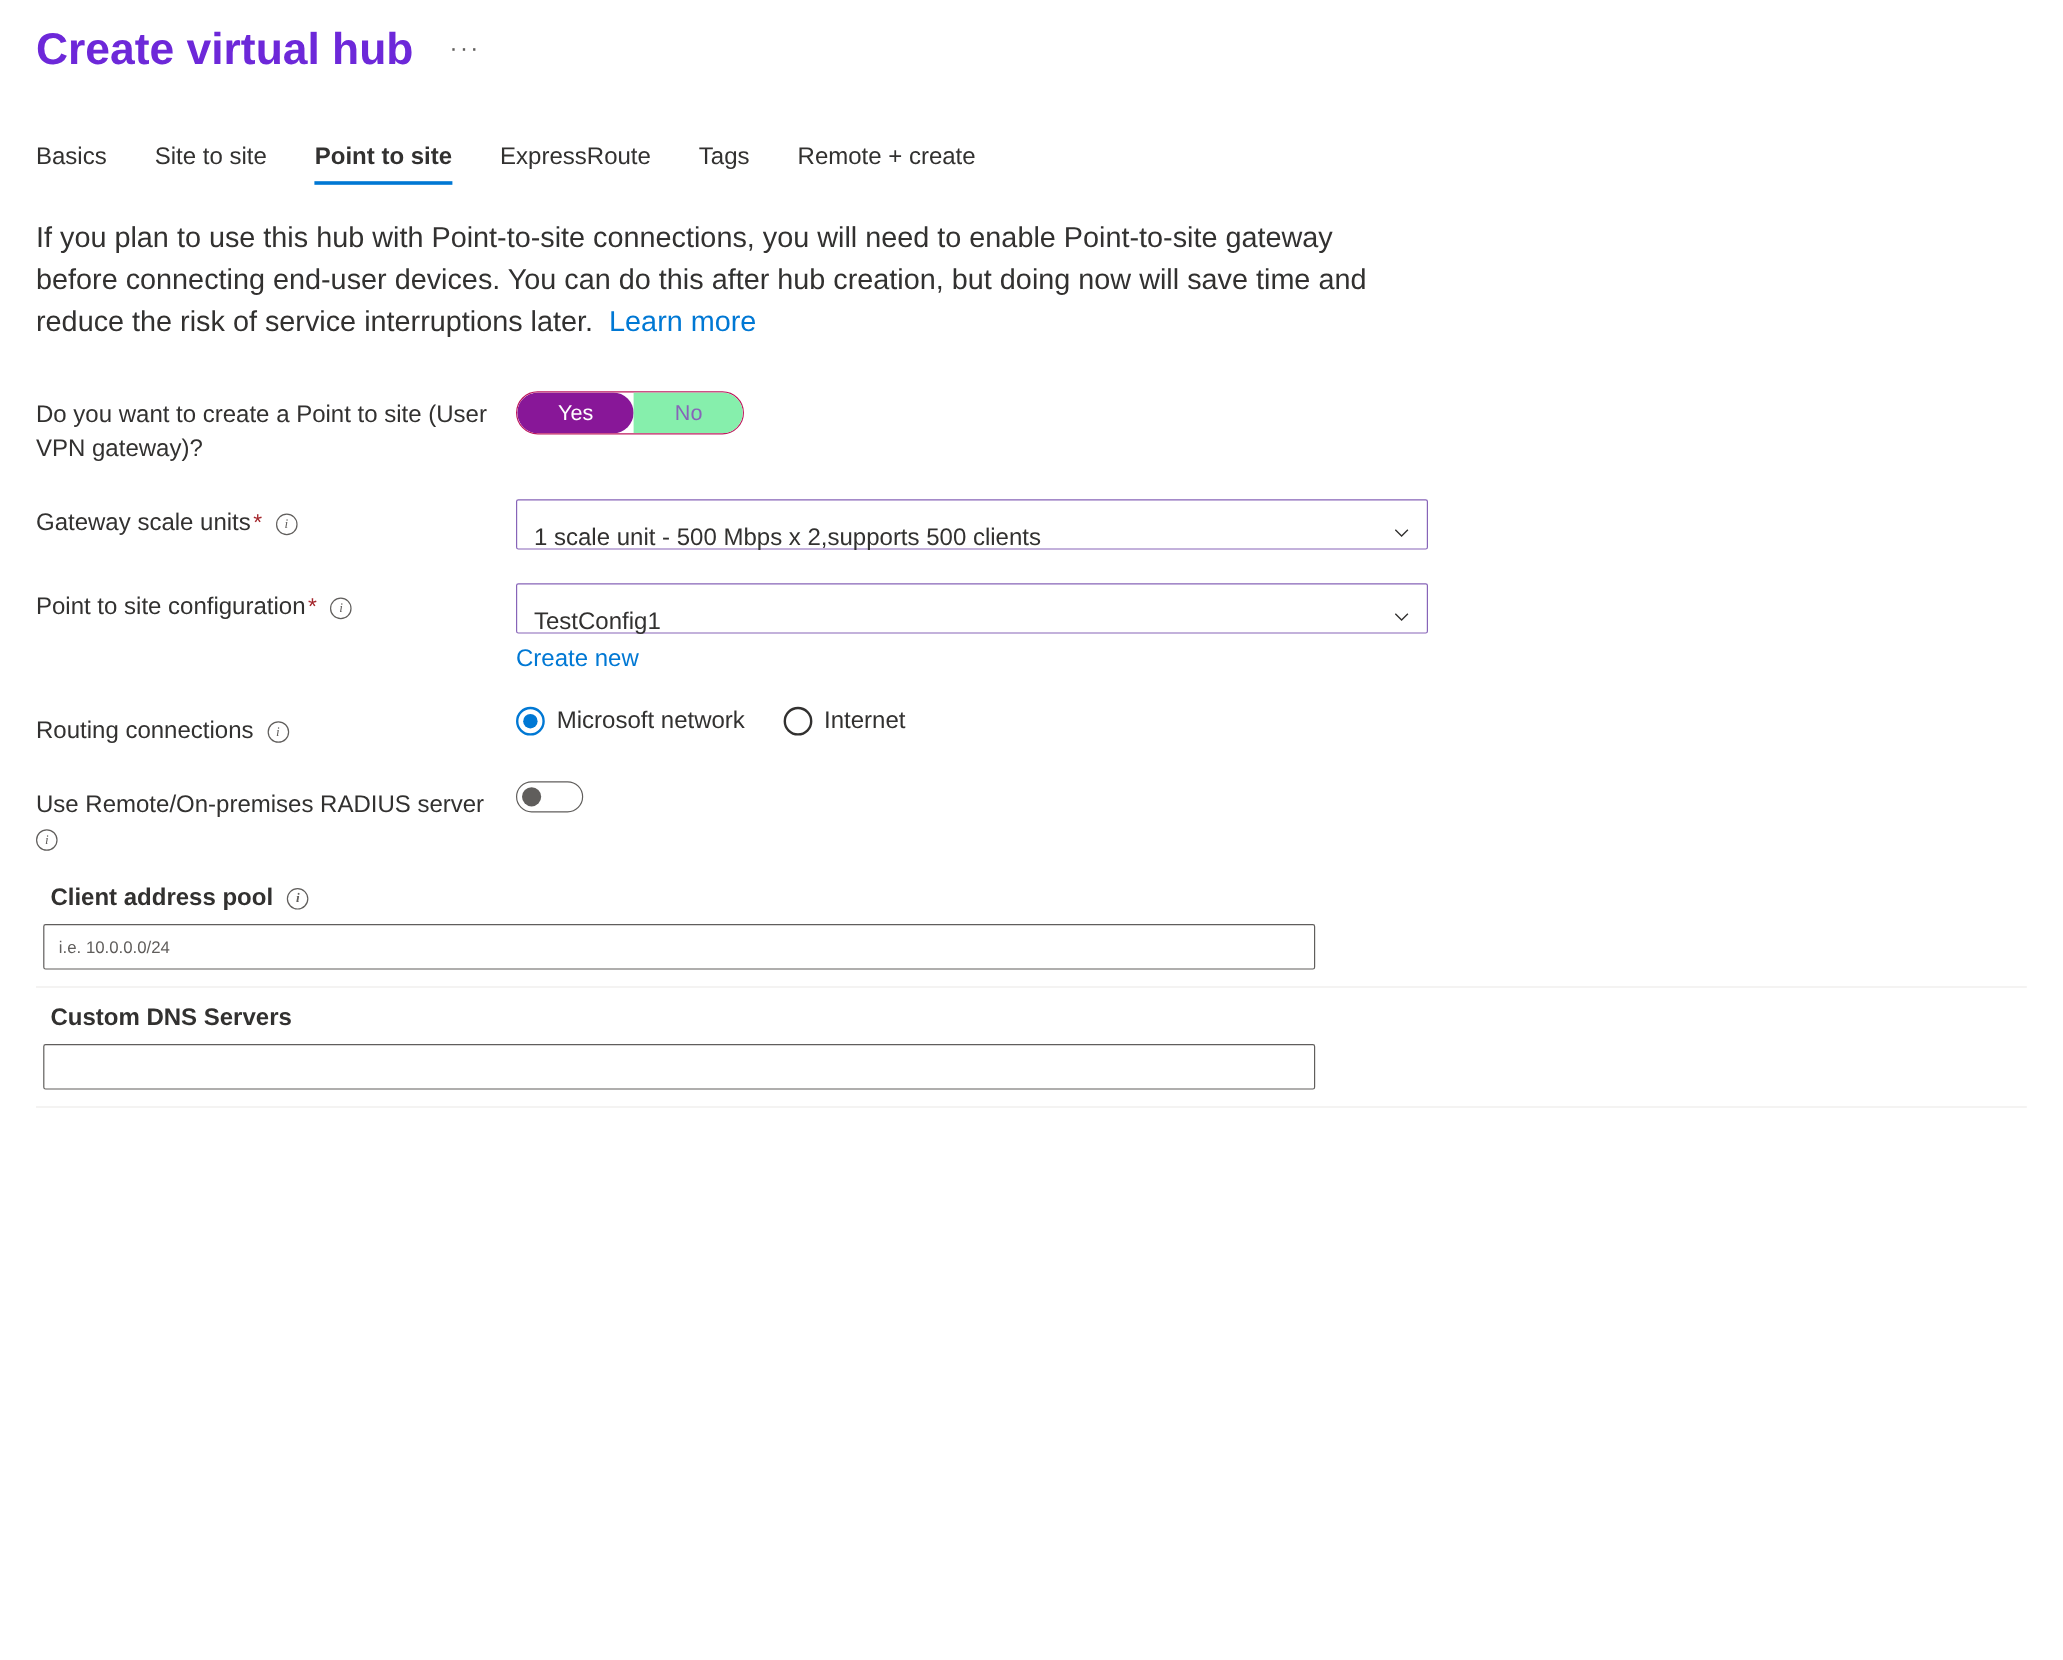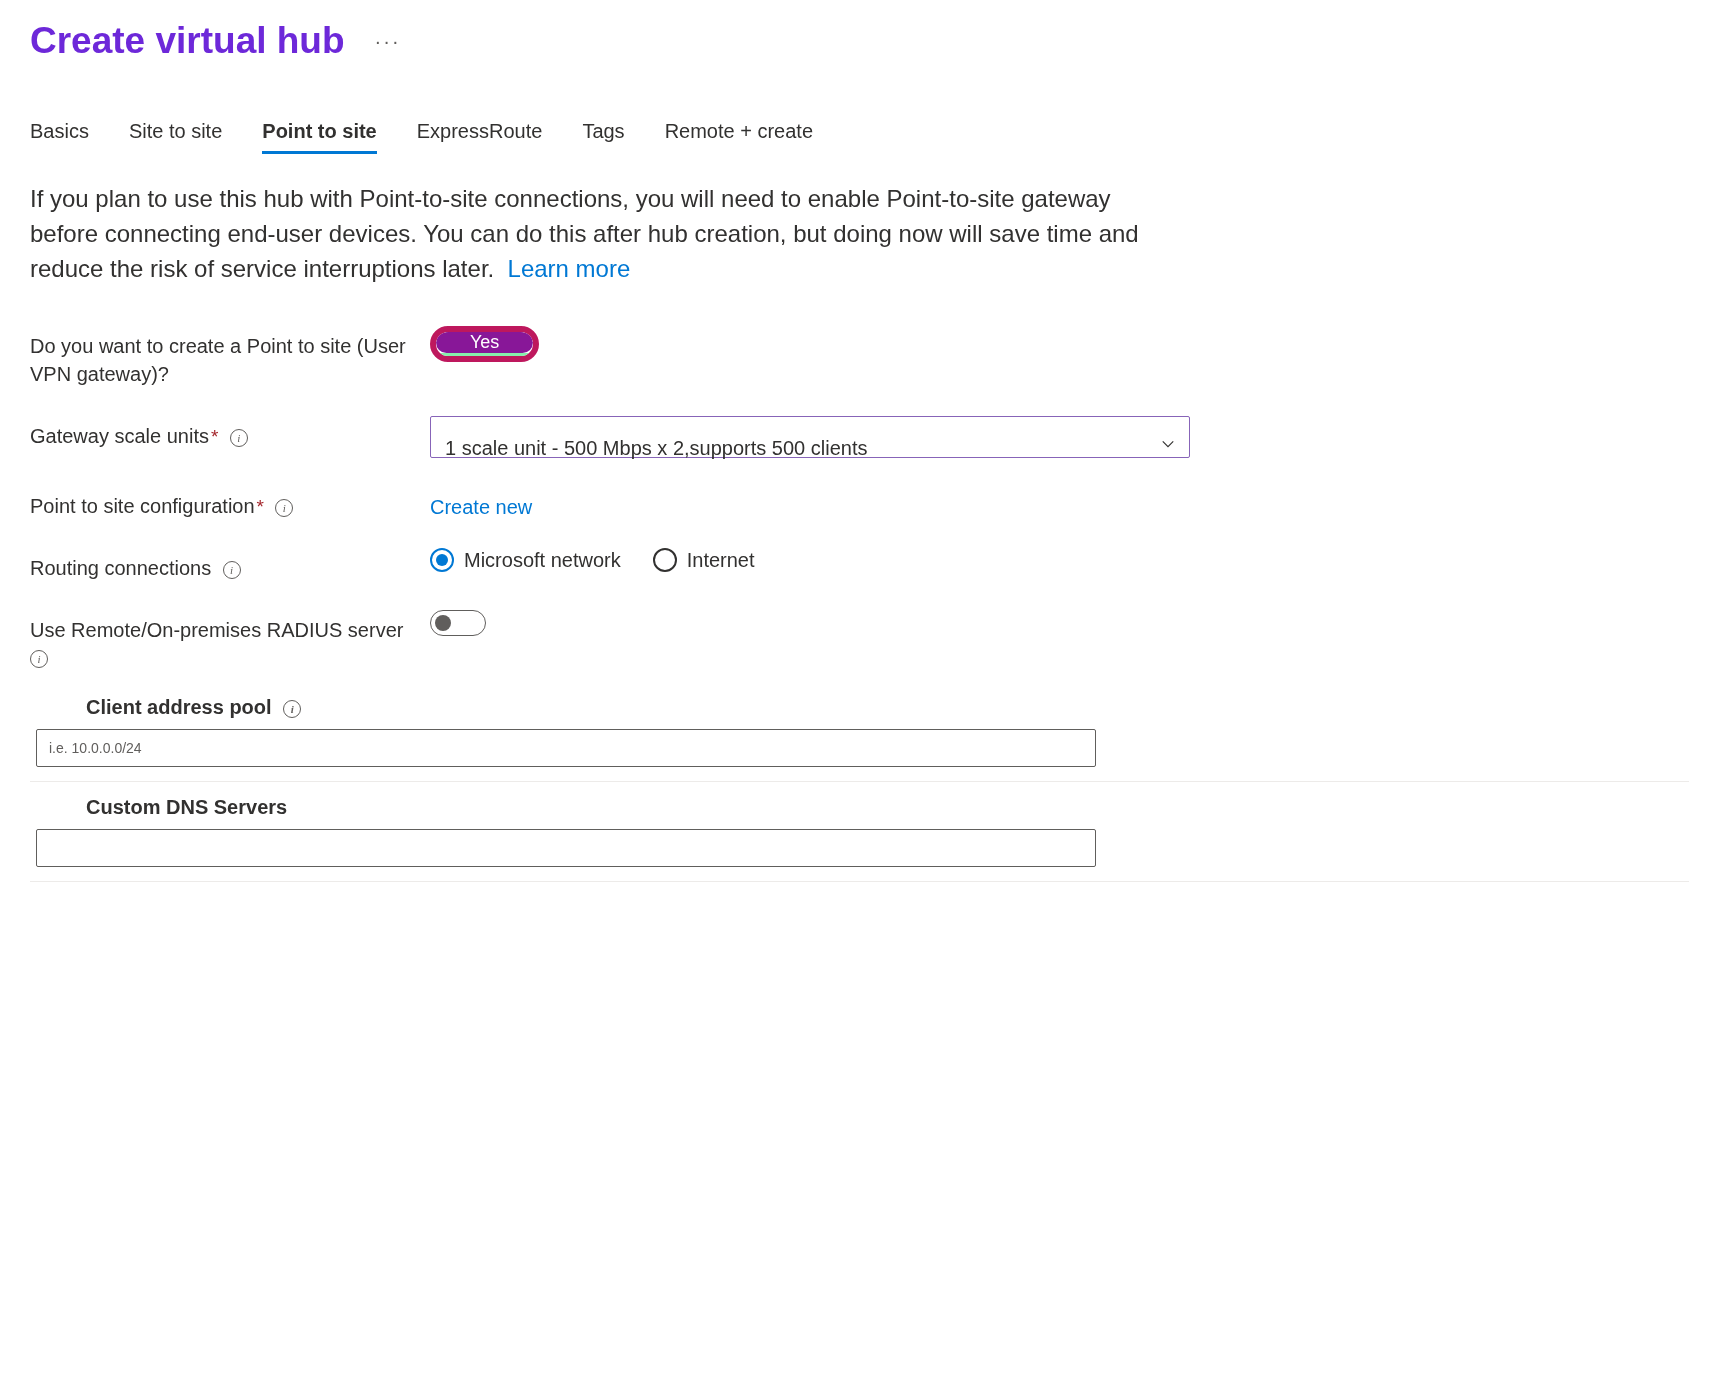--- a/index.html
+++ b/index.html
@@ -94,25 +94,24 @@
       cursor: pointer;
       font-style: italic;
       font-family: Georgia, serif;
     }
     .form-control-col {
       flex: 1;
       max-width: 760px;
     }
     .pill-toggle {
       display: inline-flex;
-      border: 6px solid #be185d;
+      border: 1px solid #be185d;
       border-radius: 999px;
       overflow: hidden;
       height: 36px;
-      flex-direction: column;
     }
     .pill-option {
       padding: 0 34px;
       display: flex;
       align-items: center;
       font-size: 18px;
       cursor: pointer;
       background: #86efac;
       color: #8764b8;
     }
@@ -201,21 +200,20 @@
       border-radius: 50%;
       background: #605e5c;
     }
     .section-header {
       font-size: 20px;
       font-weight: 600;
       color: #323130;
       margin-bottom: 10px;
       margin-top: 10px;
       padding-left: 6px;
-      margin-left: 44px;
     }
     .text-input {
       width: 100%;
       max-width: 1060px;
       border: 1px solid #605e5c;
       border-radius: 2px;
       padding: 7px 12px;
       font-size: 14px;
       font-family: Liberation Sans, sans-serif;
       color: #323130;
@@ -282,20 +280,26 @@
     </div>
   </div>
 </div>
 
 <div class="form-row">
   <div class="form-label-col">
     <span class="form-label">Point to site configuration</span><span class="required">*</span>
     <span class="info-icon">i</span>
   </div>
   <div class="form-control-col">
+    <div class="dropdown">
+      <span class="dropdown-value">TestConfig1</span>
+      <svg class="chevron-down" viewBox="0 0 16 16">
+          <path d="M2 5 L8 11 L14 5" stroke="#323130" stroke-width="1.3" fill="none"></path>
+        </svg>
+    </div>
     <a class="create-new-link">Create new</a>
   </div>
 </div>
 
 <div class="form-row">
   <div class="form-label-col">
     <span class="form-label">Routing connections</span>
     <span class="info-icon">i</span>
   </div>
   <div class="form-control-col">

